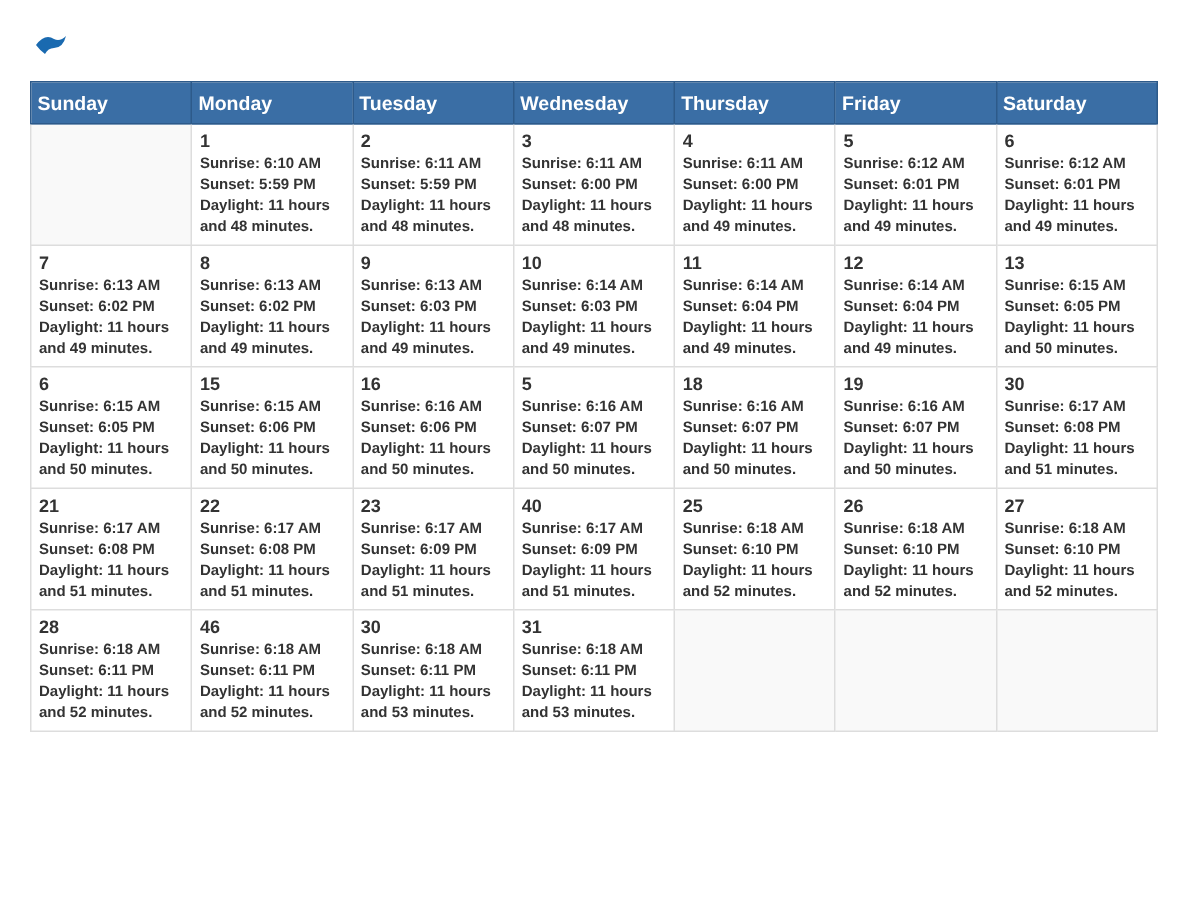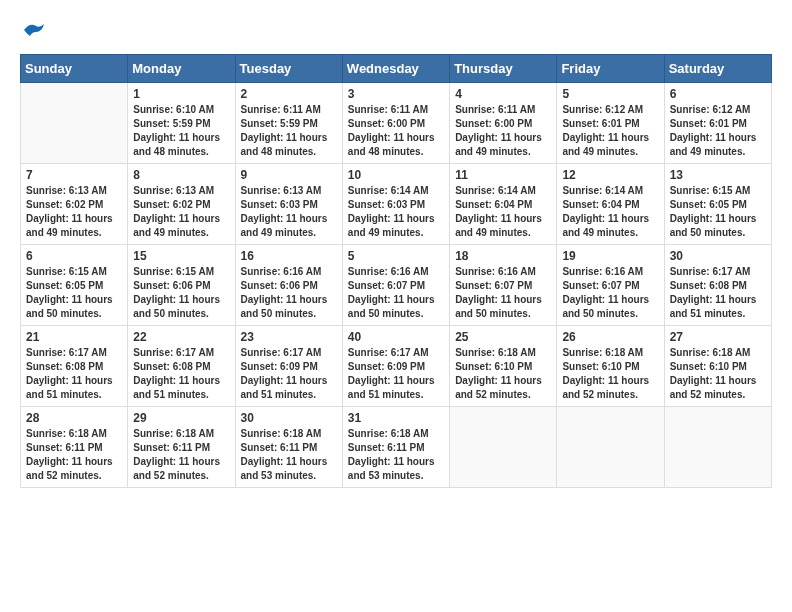--- a/index.html
+++ b/index.html
@@ -342,21 +342,21 @@
       <tr>
         <td>
         <span class="day-num">28</span>
         <div class="day-info">
           <span>Sunrise: 6:18 AM</span><br>
           <span>Sunset: 6:11 PM</span><br>
           <span>Daylight: 11 hours and 52 minutes.</span>
         </div>
       </td>
         <td>
-        <span class="day-num">29</span>
+        <span class="day-num">46</span>
         <div class="day-info">
           <span>Sunrise: 6:18 AM</span><br>
           <span>Sunset: 6:11 PM</span><br>
           <span>Daylight: 11 hours and 52 minutes.</span>
         </div>
       </td>
         <td>
         <span class="day-num">30</span>
         <div class="day-info">
           <span>Sunrise: 6:18 AM</span><br>

